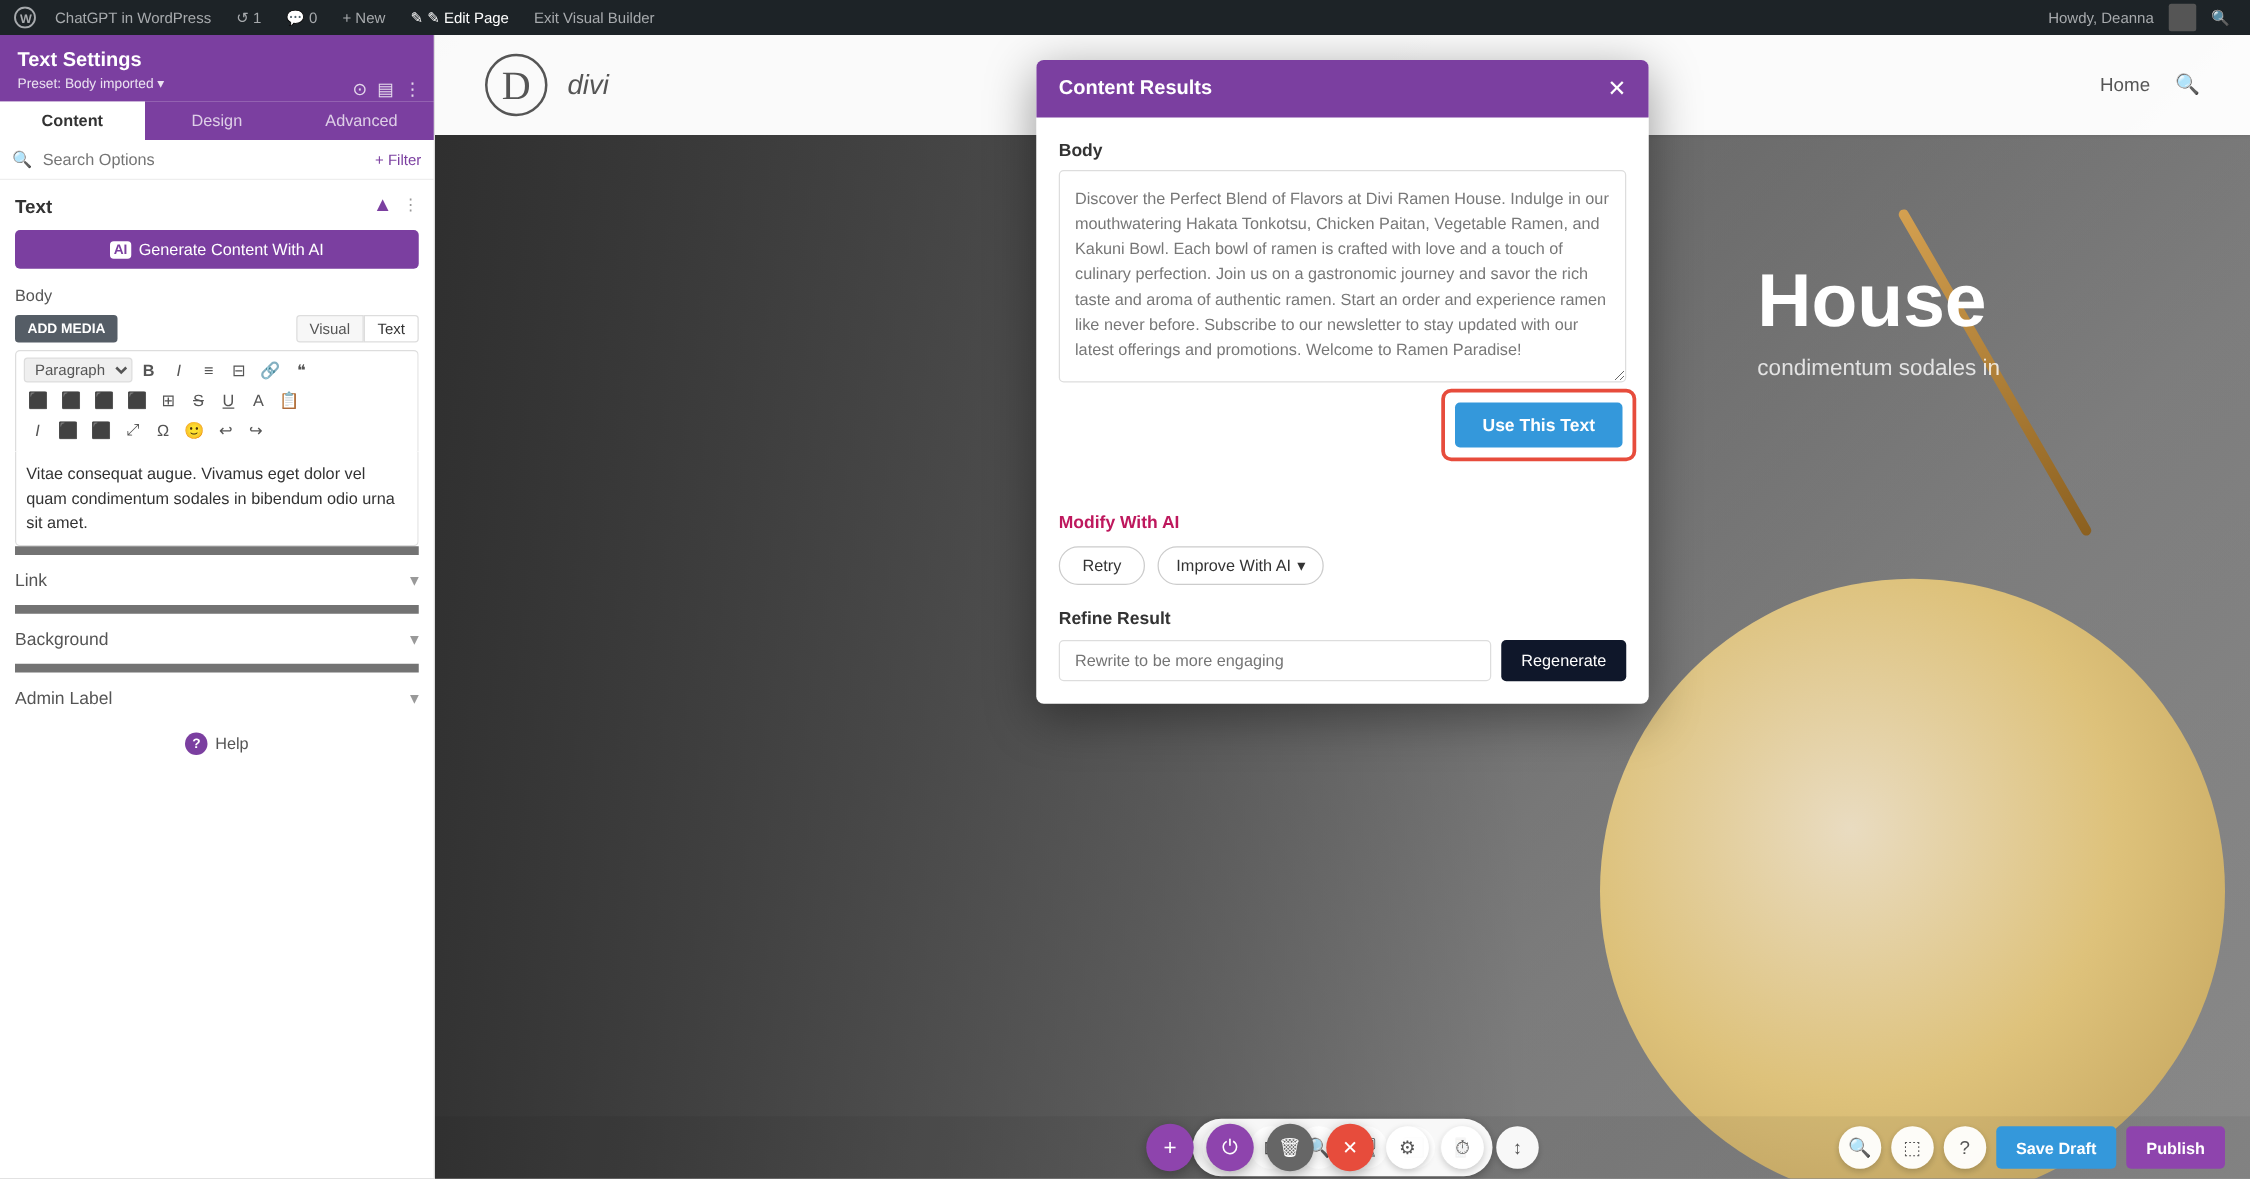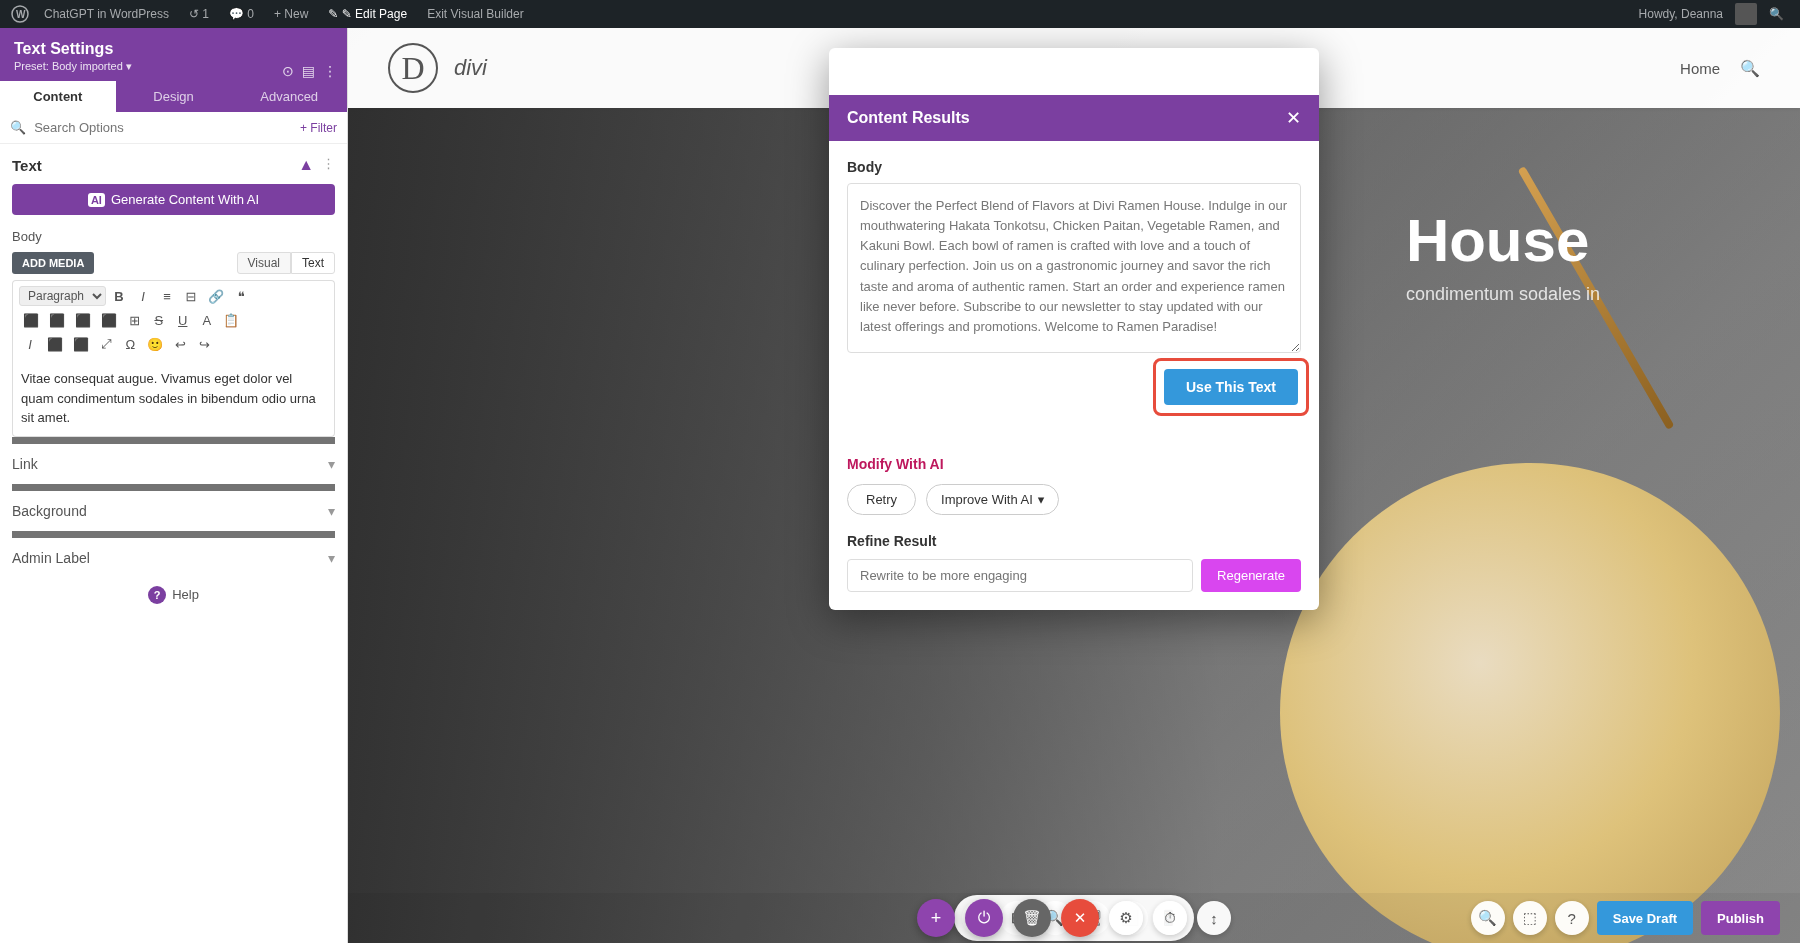--- a/index.html
+++ b/index.html
@@ -356,21 +356,21 @@
       border-radius: 6px;
       width: 490px;
       box-shadow: 0 10px 40px rgba(0,0,0,0.4);
       pointer-events: all;
       overflow: hidden;
     }
     .modal-header {
       background: #7b3fa0;
       color: #fff;
       padding: 14px 18px;
-      display: flex; align-items: center; justify-content: space-between; margin-top: 47px;
+      display: flex; align-items: center; justify-content: space-between;
     }
     .modal-title { font-size: 16px; font-weight: 600; }
     .modal-close {
       background: none; border: none; color: #fff;
       font-size: 18px; cursor: pointer; line-height: 1;
     }
     .modal-body { padding: 18px; }
 
     .modal-section-label {
       font-size: 14px; font-weight: 600; color: #333; margin-bottom: 8px;
@@ -443,21 +443,21 @@
     }
     .refine-row {
       display: flex; gap: 8px;
     }
     .refine-input {
       flex: 1; border: 1px solid #ddd; border-radius: 4px;
       padding: 8px 12px; font-size: 13px; color: #aaa;
       outline: none; font-family: inherit;
     }
     .regenerate-btn {
-      background: #d946ef;
+      background: #0f172a;
       color: #fff; border: none;
       border-radius: 4px;
       padding: 8px 16px;
       font-size: 13px; cursor: pointer;
     }
 
     
     .help-btn {
       display: flex; align-items: center; justify-content: center;
       gap: 6px;

